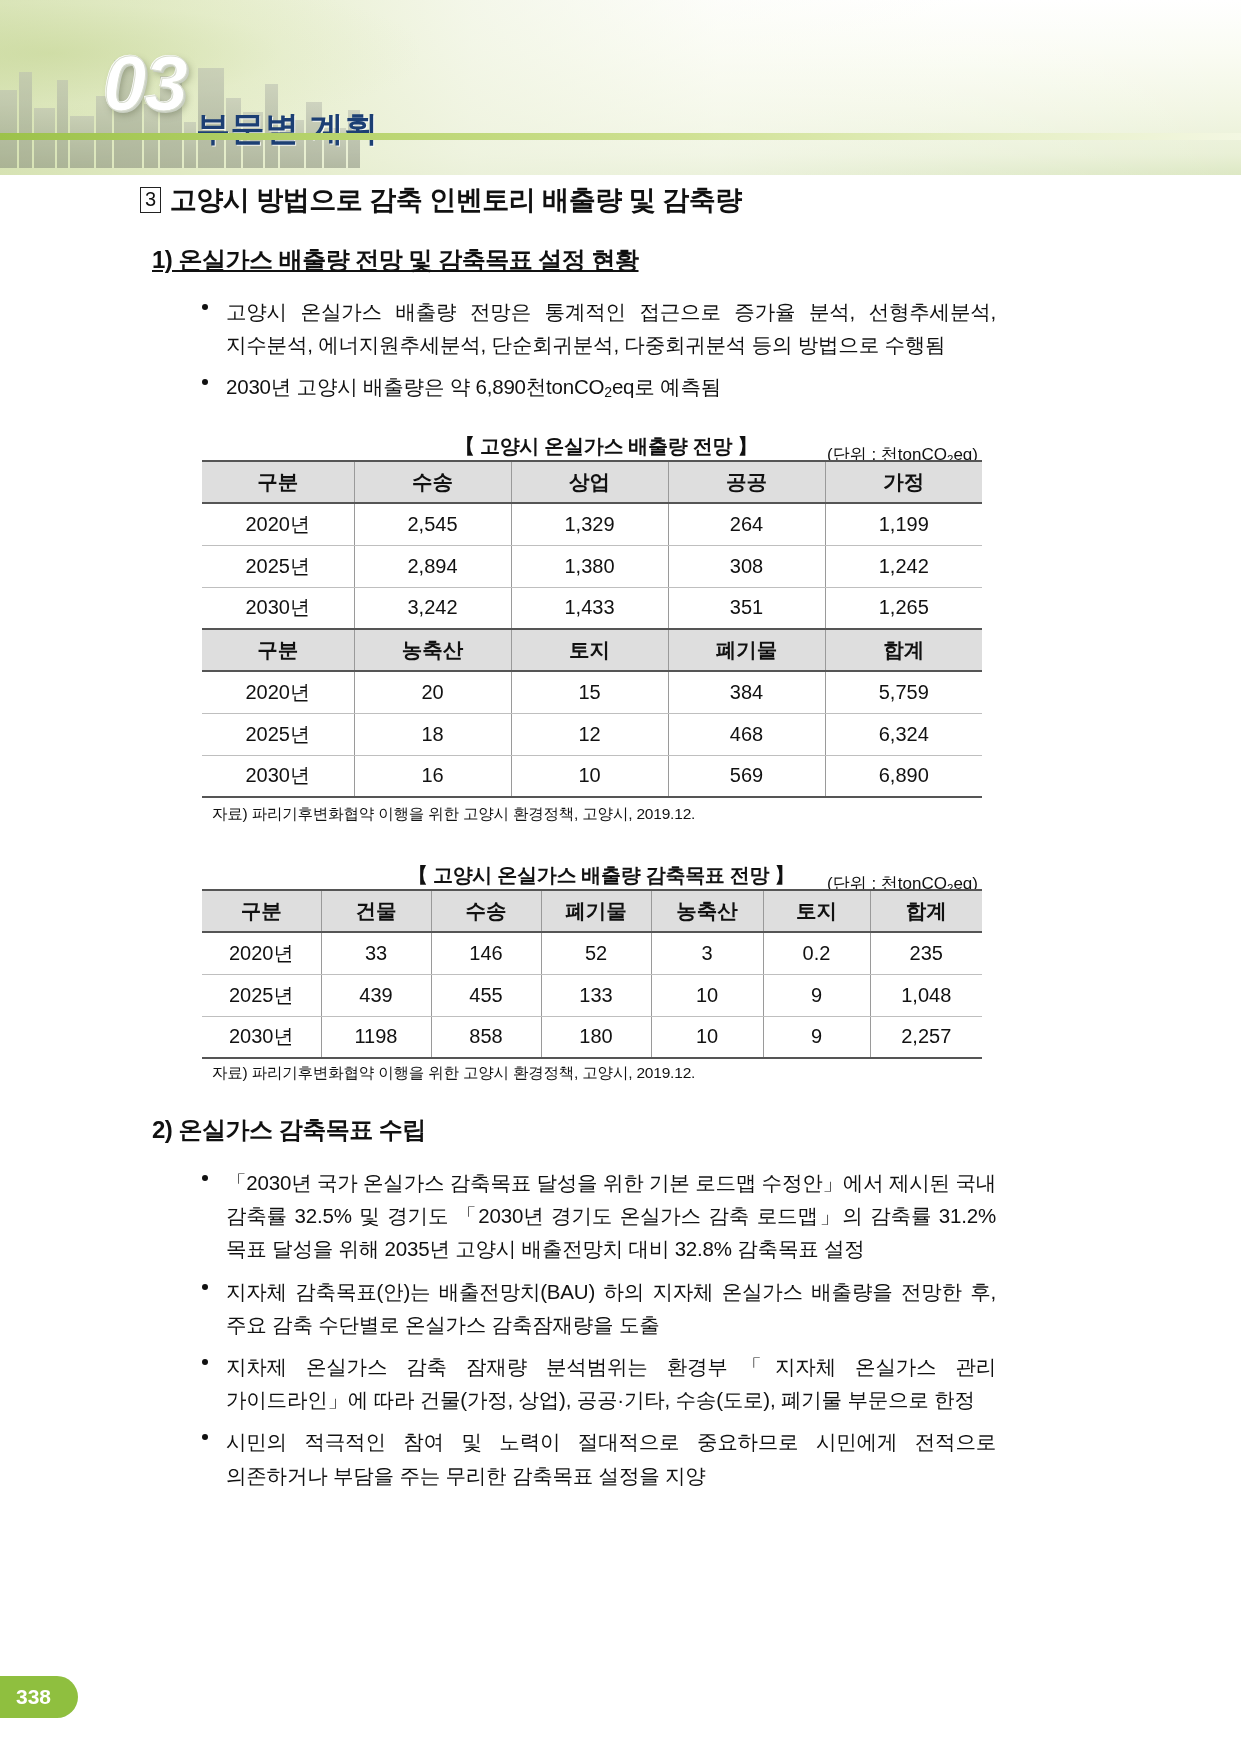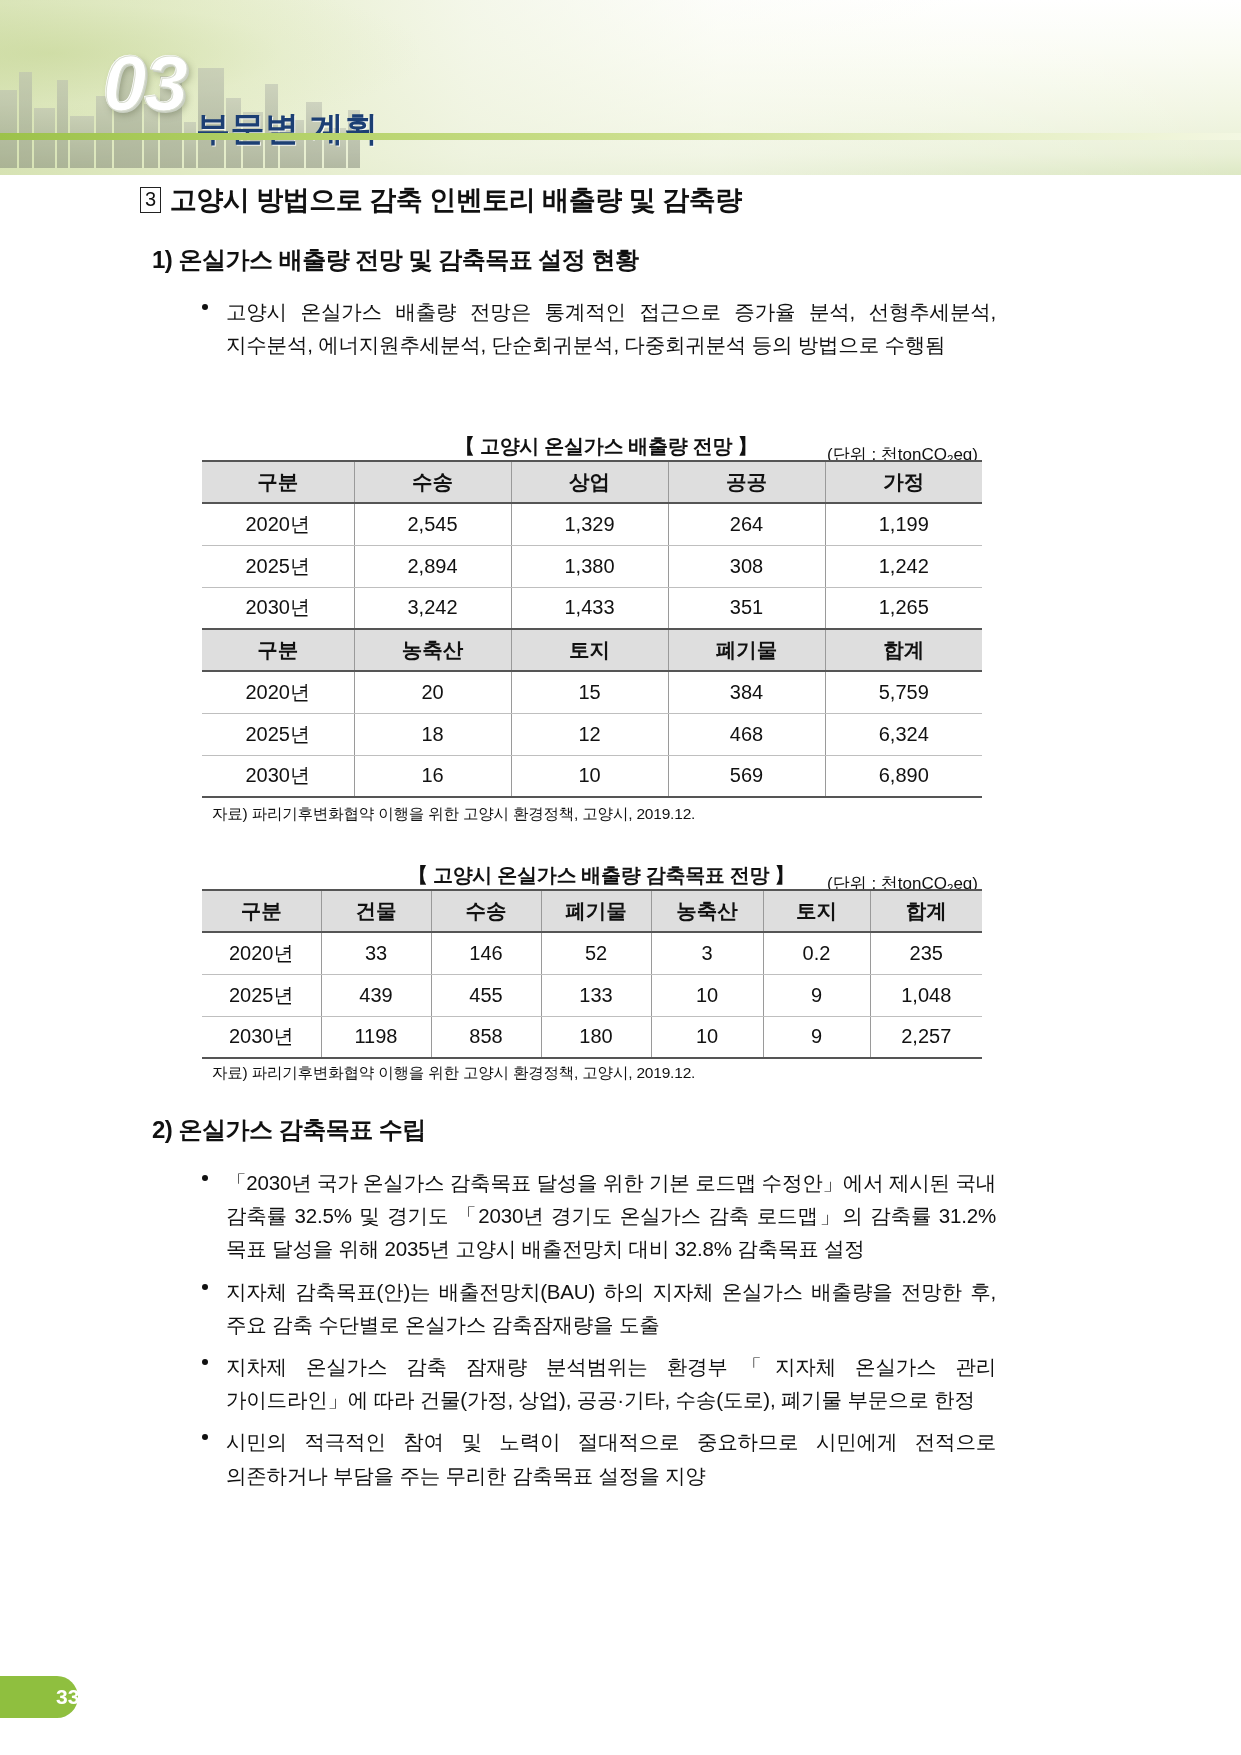--- a/index.html
+++ b/index.html
@@ -120,21 +120,21 @@
     letter-spacing:-0.2px;
   }
 
   
   .pagetab {
     position:absolute; left:0; top:1676px; width:78px; height:42px;
     background:#8fbf3f; border-radius:0 22px 22px 0;
   }
   .pagetab span {
     position:absolute; left:16px; top:9px;
-    color:#ffffff; font-size:21px; font-weight:bold;margin-left:40px;
+    color:#ffffff; font-size:21px; font-weight:bold;
   }
 </style>
 </head>
 <body>
 
 <div class="banner">
   <div class="sky-haze"></div>
   <div class="skyline">
     <i style="left:0px;   width:17px; height:78px;"></i>
     <i style="left:19px;  width:13px; height:96px;"></i>
@@ -159,26 +159,30 @@
   <div class="banner-title">부문별 계획</div>
   <div class="banner-bottom-rule"></div>
 </div>
 
 <div class="content">
 
   <div class="h-sec">
     <span class="boxnum">3</span><span>고양시 방법으로 감축 인벤토리 배출량 및 감축량</span>
   </div>
 
-  <div class="h-sub" style="top:104px;">1) 온실가스 배출량 전망 및 감축목표 설정 현황</div>
+  <div class="h-sub" style="top:104px;text-decoration:underline;">1) 온실가스 배출량 전망 및 감축목표 설정 현황</div>
 
   <div class="bullets" style="top:155px;">
     <div class="bullet">
       <span class="dot"></span>
       <p>고양시 온실가스 배출량 전망은 통계적인 접근으로 증가율 분석, 선형추세분석, 지수분석, 에너지원추세분석, 단순회귀분석, 다중회귀분석 등의 방법으로 수행됨</p>
+    </div>
+    <div class="bullet">
+      <span class="dot"></span>
+      <p>2030년 고양시 배출량은 약 6,890천tonCO<sub>2</sub>eq로 예측됨</p>
     </div>
   </div>
 
   <div class="tbl-cap" style="left:455px; top:293px;">【 고양시 온실가스 배출량 전망 】</div>
   <div class="tbl-unit" style="left:827px; top:303px;">(단위 : 천tonCO<sub>2</sub>eq)</div>
 
   <div class="tbl-wrap" style="left:202px; top:320px;">
     <table style="width:780px;">
       <colgroup>
         <col style="width:152px;">

